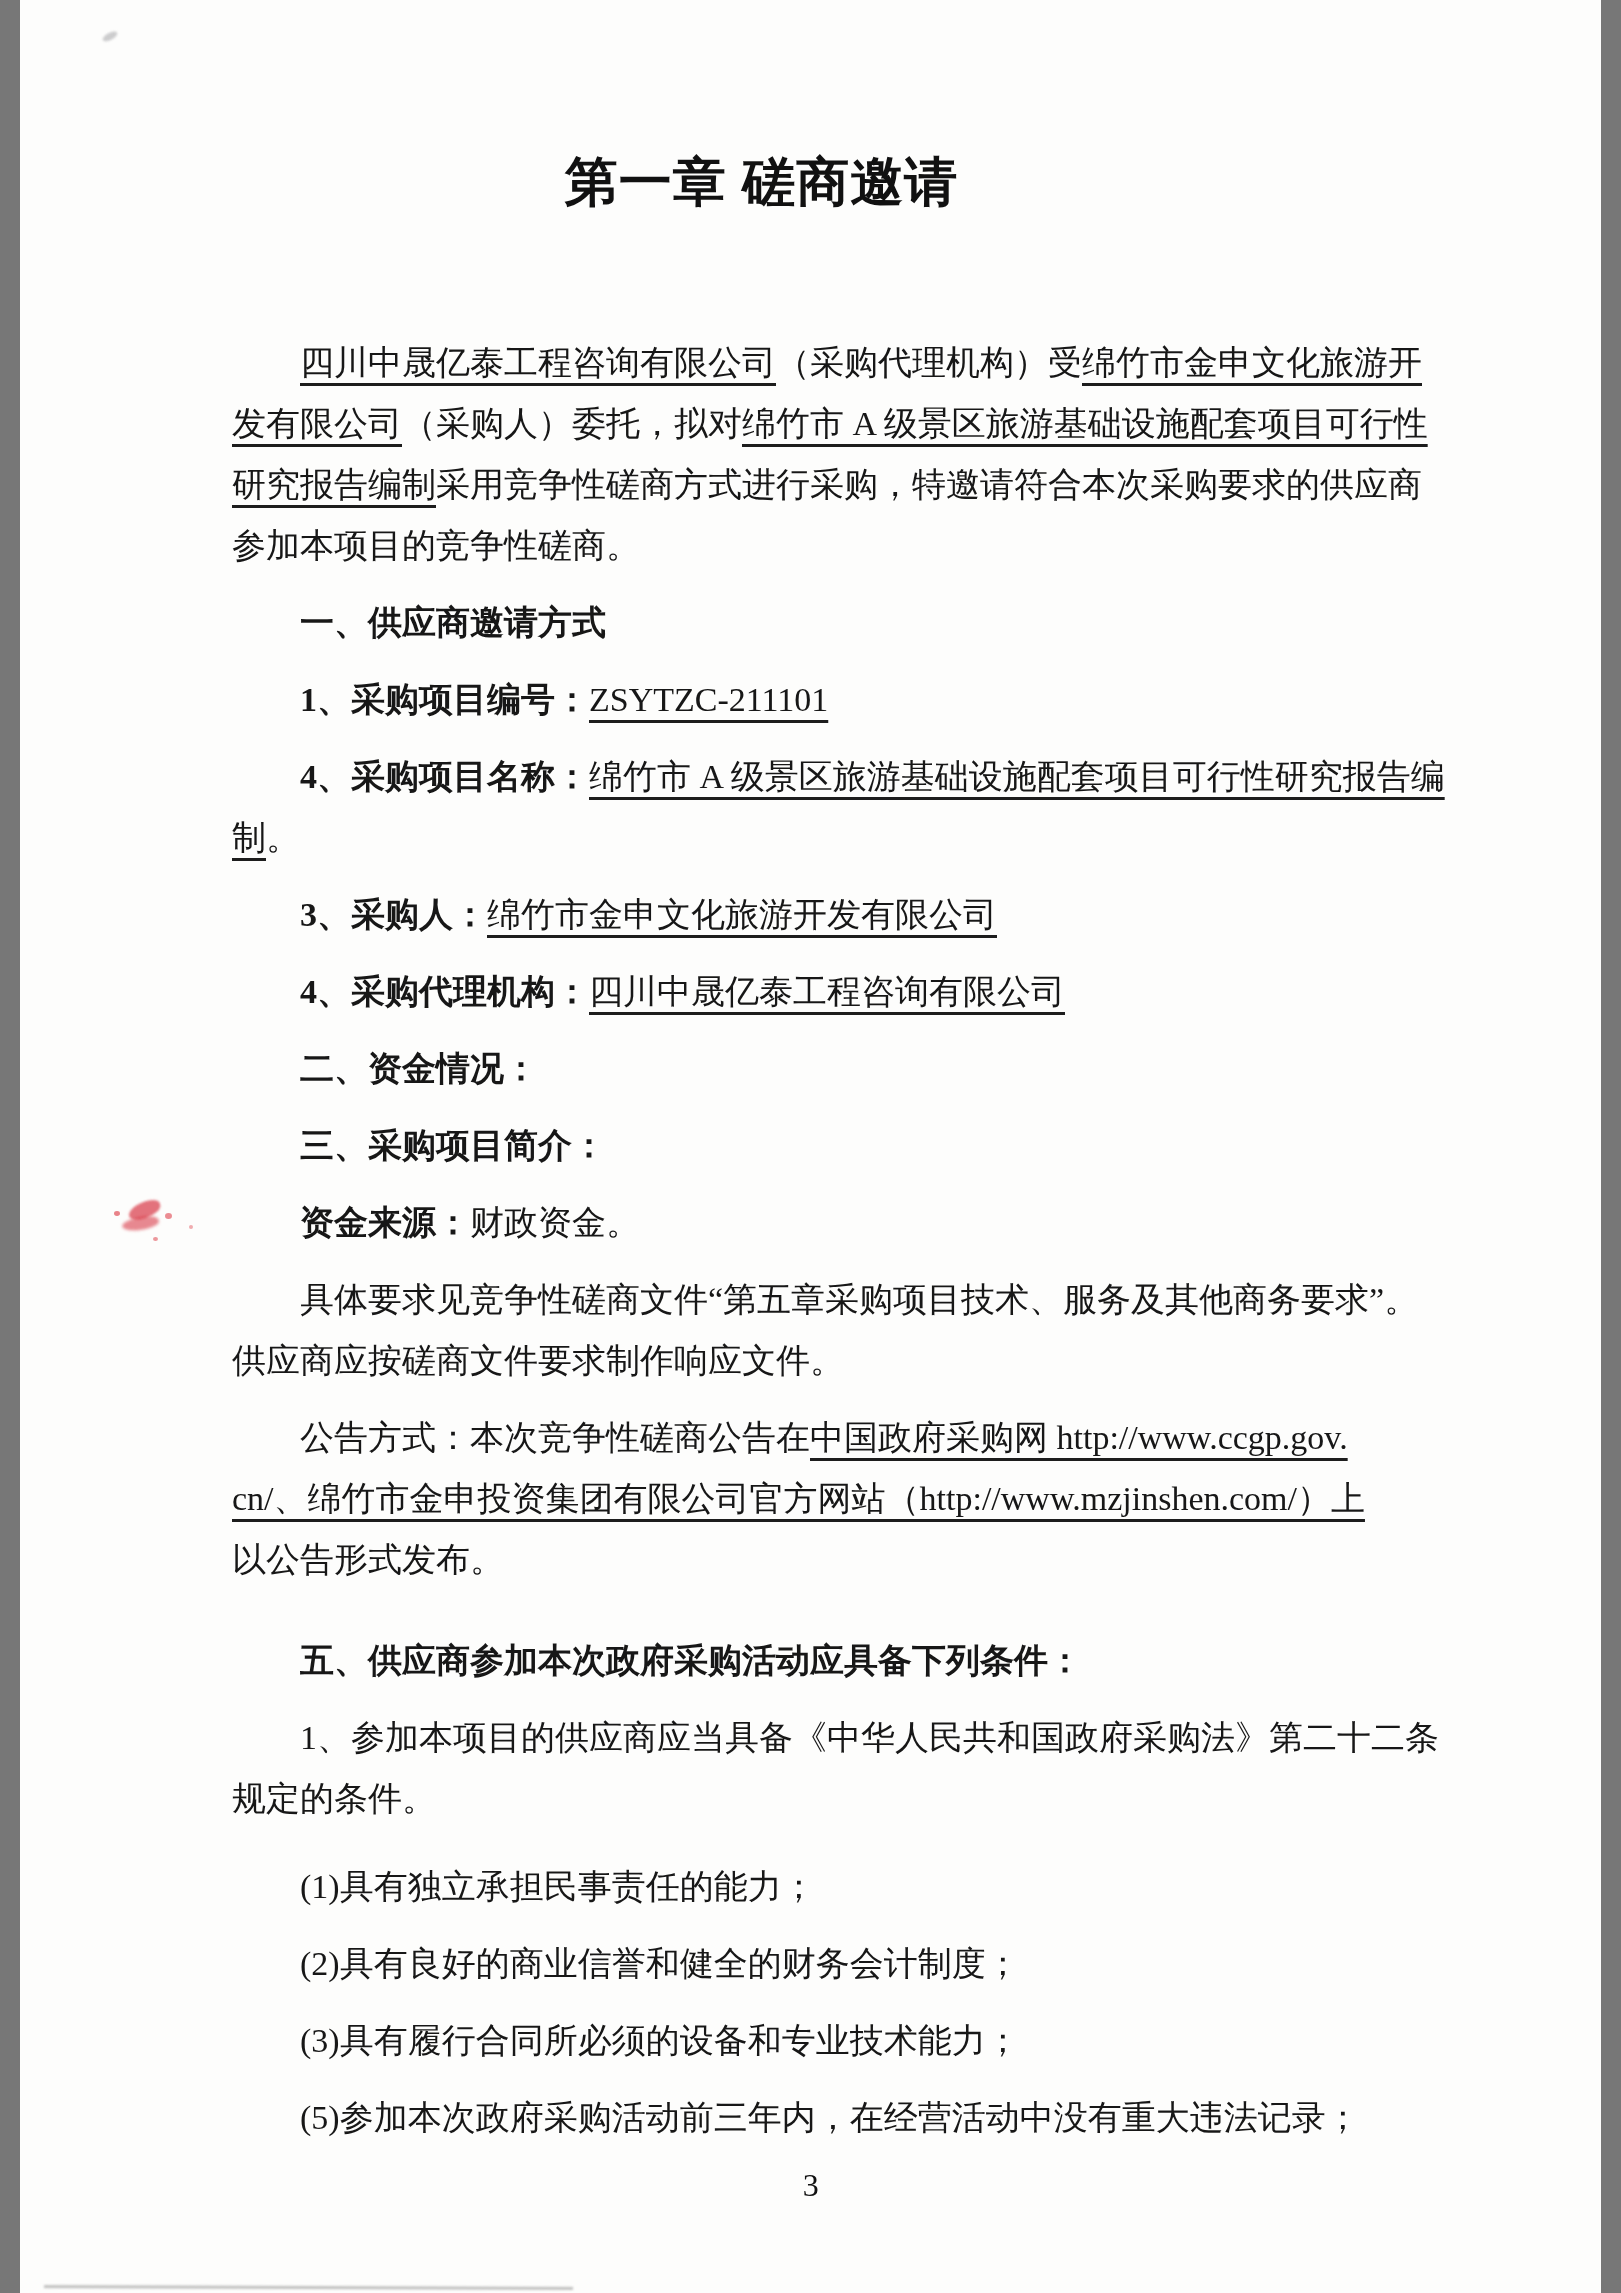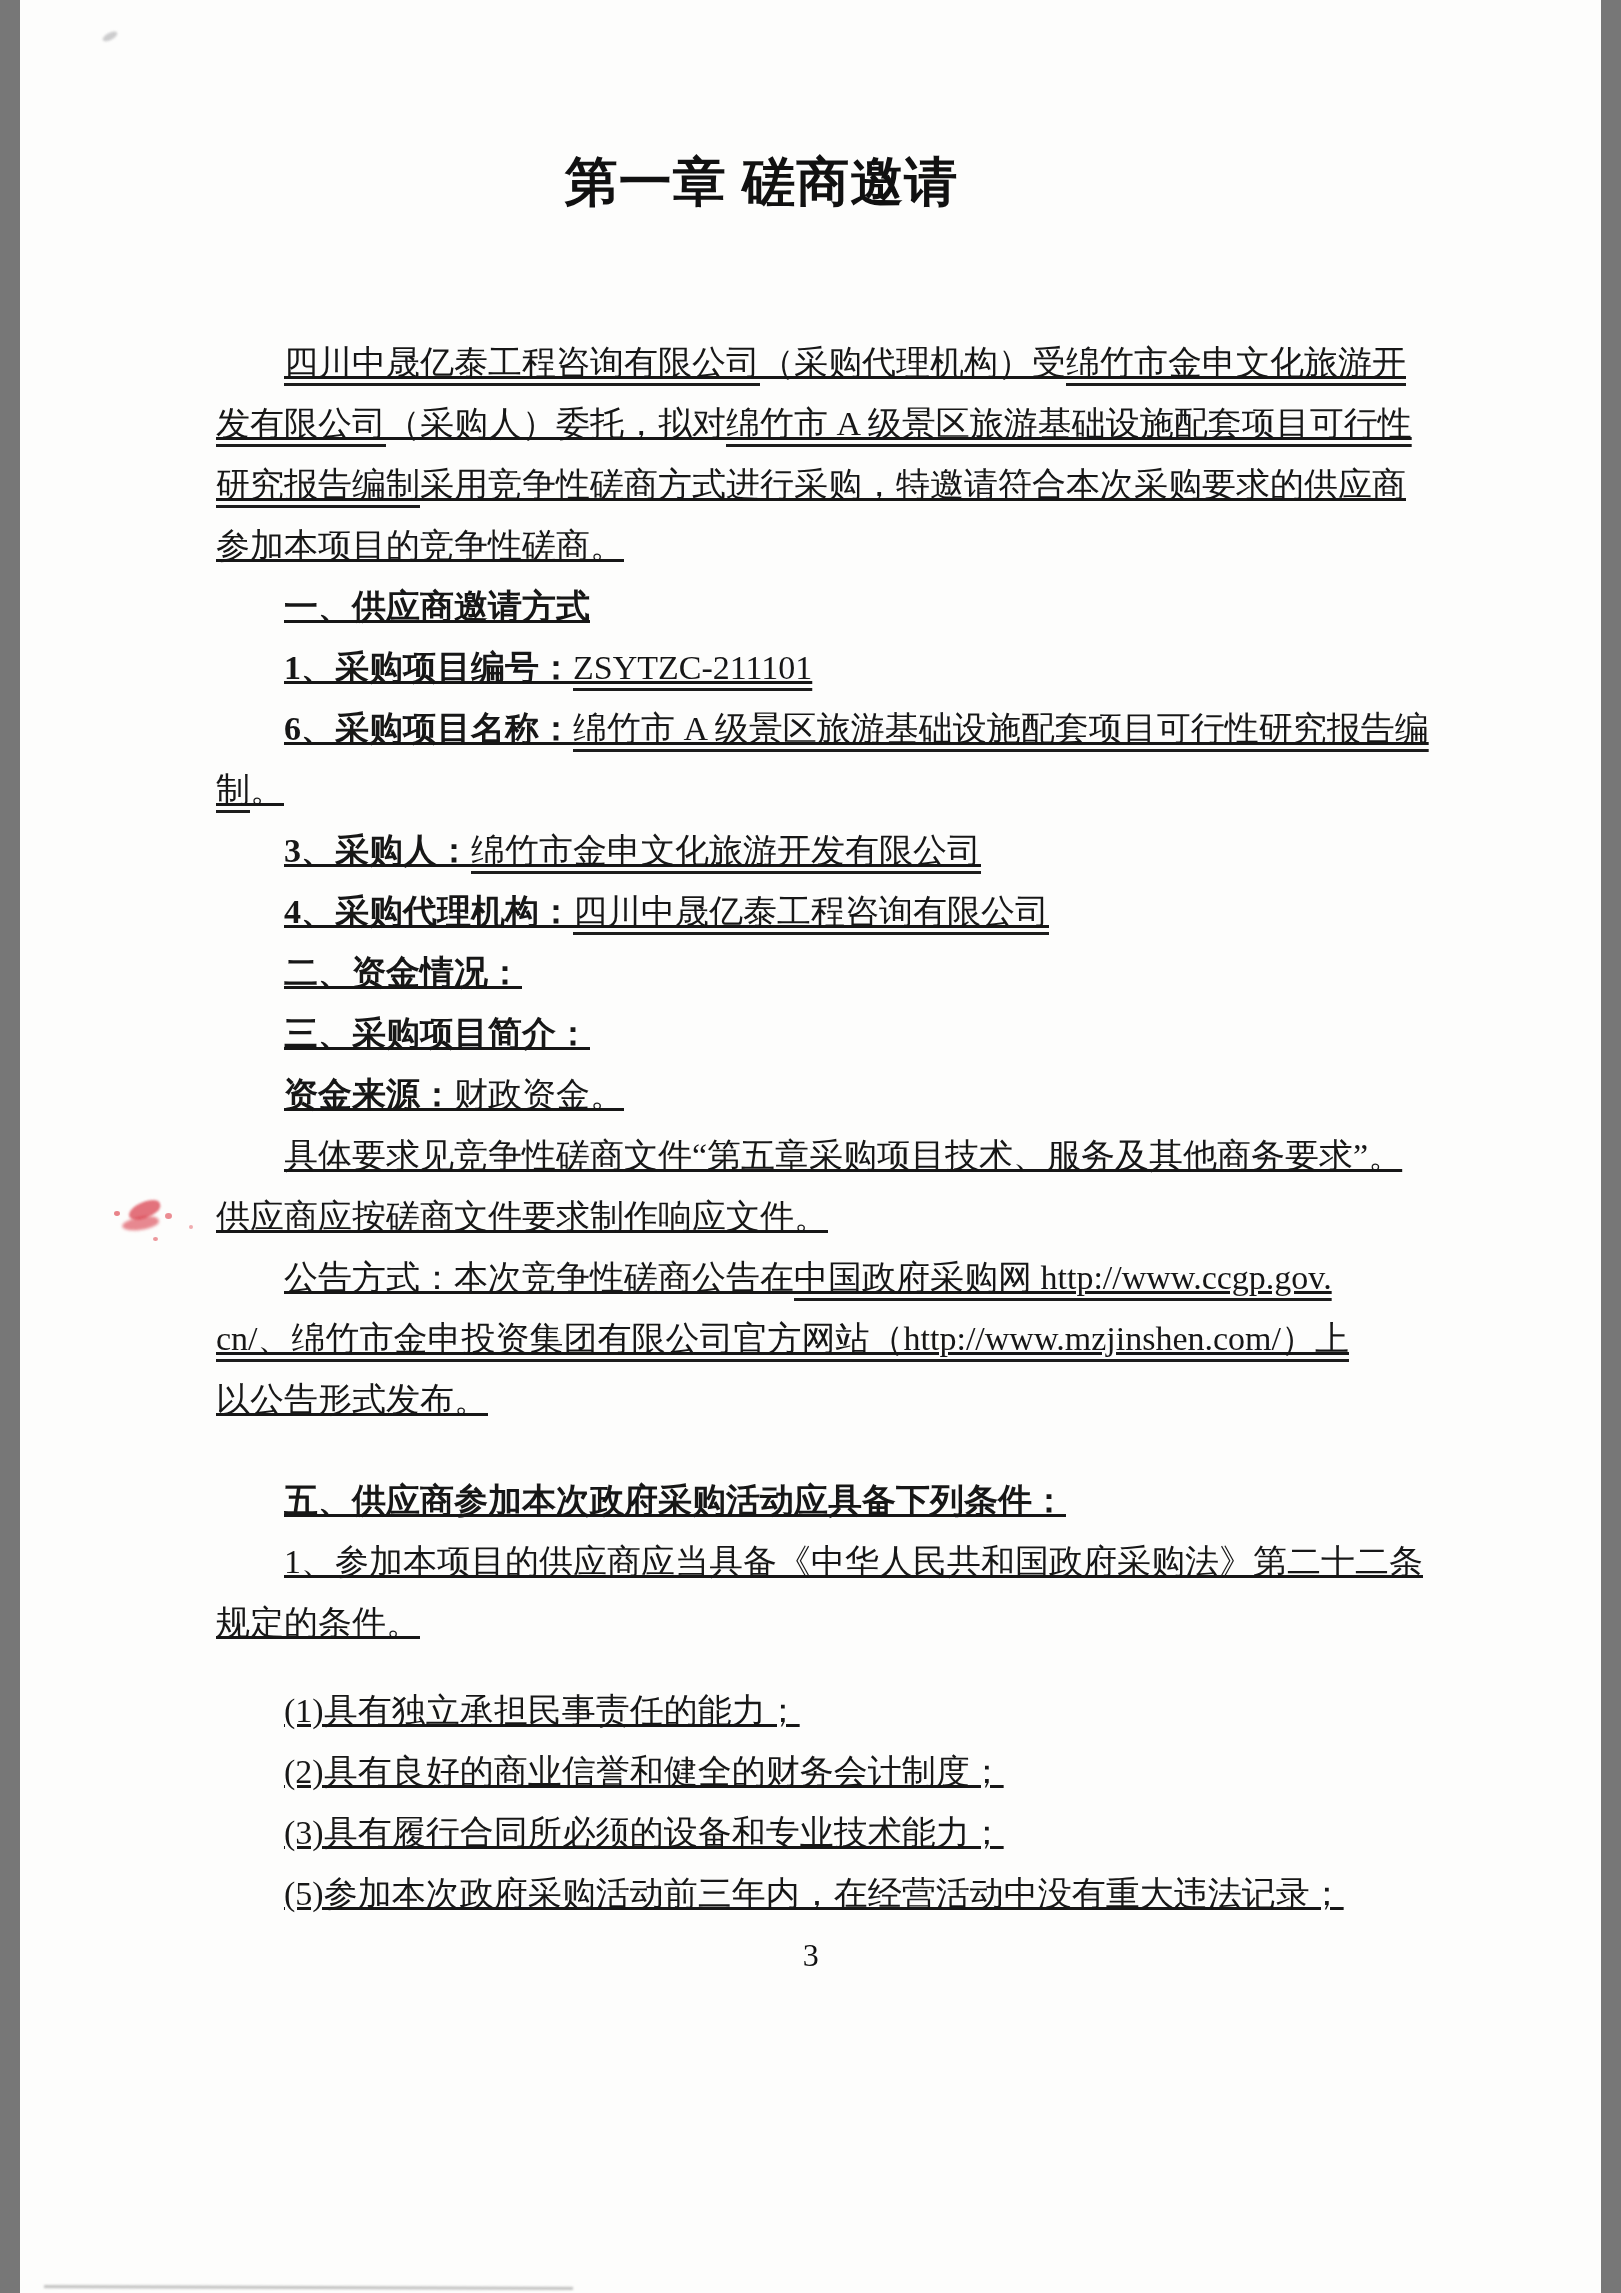--- a/index.html
+++ b/index.html
@@ -21,27 +21,26 @@
     font-size: 53px;
     line-height: 69px;
     letter-spacing: 1px;
     text-align: center;
     transform: translateX(-57px);
     margin: 0 0 116px 0;
     color: #111;
   }
   .body-text { width: 1245px; }
   .para {
-    margin: 0;
+    margin: 16px;
     font-size: 34px;
     line-height: 61px;
     white-space: pre-wrap;
     word-break: break-all;
     color: #171717;
-    text-decoration: underline;
   }
   .para.indent { text-indent: 2em; }
   .para.sp1 { margin-top: 40px; }
   .para.sp2 { margin-top: 27.4px; }
   .seg-b { font-weight: 700; }
   .seg-u {
     text-decoration: underline;
     text-decoration-thickness: 2.9px;
     text-underline-offset: 8.8px;
     text-decoration-color: #1d1d1d;
@@ -95,21 +94,21 @@
 
   <h1 class="doc-title">第一章  磋商邀请</h1>
 
   <div class="body-text">
       <p class="para indent"><span class="seg-u ">四川中晟亿泰工程咨询有限公司</span><span class="">（采购代理机构）受</span><span class="seg-u ">绵竹市金申文化旅游开
 发有限公司</span><span class="">（采购人）委托，拟对</span><span class="seg-u ">绵竹市 A 级景区旅游基础设施配套项目可行性
 研究报告编制</span><span class="">采用竞争性磋商方式进行采购，特邀请符合本次采购要求的供应商
 参加本项目的竞争性磋商。</span></p>
       <p class="para indent"><span class="seg-b">一、供应商邀请方式</span></p>
       <p class="para indent"><span class="seg-b">1、采购项目编号：</span><span class="seg-u ">ZSYTZC-211101</span></p>
-      <p class="para indent"><span class="seg-b">6、采购项目名称：</span><span class="seg-u ">绵竹市 A 级景区旅游基础设施配套项目可行性研究报告编
+      <p class="para indent"><span class="seg-b">4、采购项目名称：</span><span class="seg-u ">绵竹市 A 级景区旅游基础设施配套项目可行性研究报告编
 制</span><span class="">。</span></p>
       <p class="para indent"><span class="seg-b">3、采购人：</span><span class="seg-u ">绵竹市金申文化旅游开发有限公司</span></p>
       <p class="para indent"><span class="seg-b">4、采购代理机构：</span><span class="seg-u ">四川中晟亿泰工程咨询有限公司</span></p>
       <p class="para indent"><span class="seg-b">二、资金情况：</span></p>
       <p class="para indent"><span class="seg-b">三、采购项目简介：</span></p>
       <p class="para indent"><span class="seg-b">资金来源：</span><span class="">财政资金。</span></p>
       <p class="para indent"><span class="">具体要求见竞争性磋商文件“第五章采购项目技术、服务及其他商务要求”。
 供应商应按磋商文件要求制作响应文件。</span></p>
       <p class="para indent"><span class="">公告方式：本次竞争性磋商公告在</span><span class="seg-u ">中国政府采购网 http://www.ccgp.gov.
 cn/、绵竹市金申投资集团有限公司官方网站（http://www.mzjinshen.com/）上</span><span class="">

